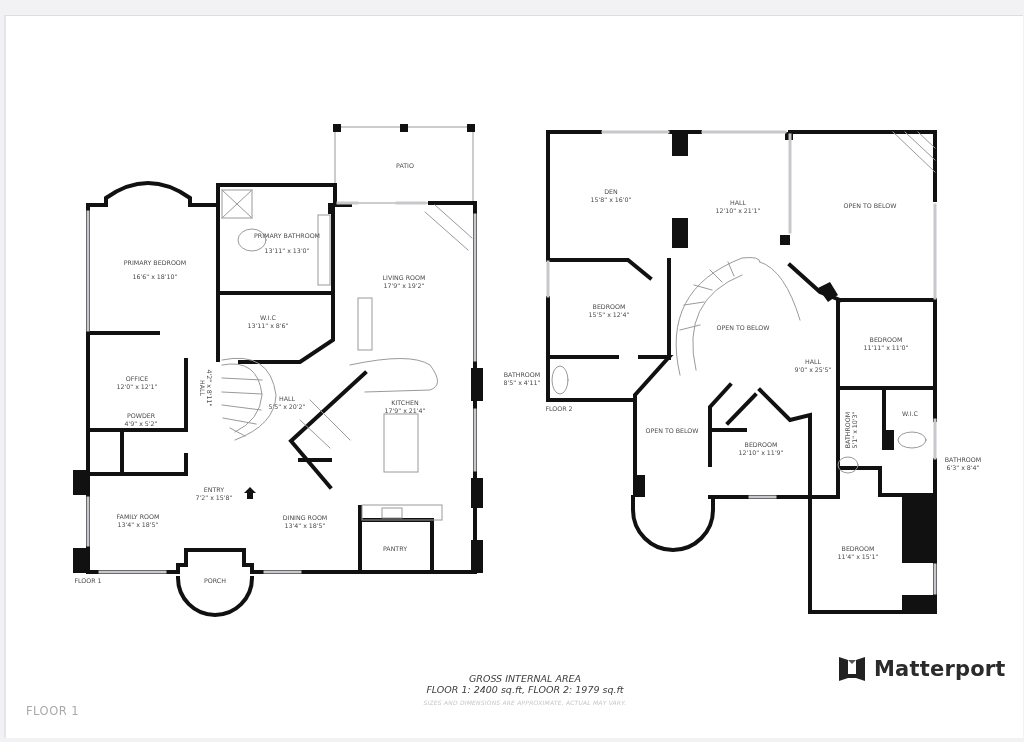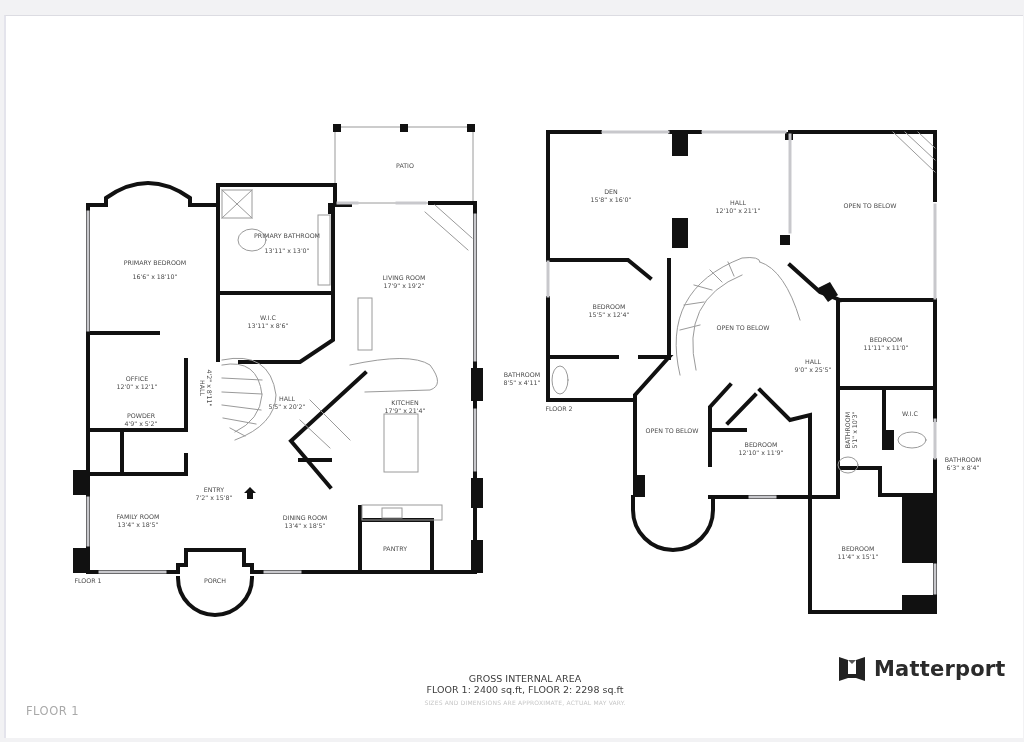--- a/index.html
+++ b/index.html
@@ -1,21 +1,21 @@
 <!DOCTYPE html>
 <html><head>
 <meta charset="utf-8">
 <style>
   html, body { margin:0; padding:0; }
   body { width:1024px; height:742px; background:#f2f2f4; position:relative; overflow:hidden; font-family:"DejaVu Sans", sans-serif; }
   .sheet { position:absolute; left:4px; top:15px; width:1017px; height:722px; background:#ffffff; border-top:1px solid #dcdce2; border-left:2px solid #e4e4ec; }
   svg.plan { position:absolute; left:0; top:0; }
   .lbl { font-family:"DejaVu Sans", sans-serif; font-size:6.3px; fill:#4a4a4a; text-anchor:middle; }
   .gia { position:absolute; left:360px; top:673px; width:330px; text-align:center; color:#3c3c3c; }
-  .gia div { font-size:9.5px; line-height:11px; }
+  .gia div { font-size:9.5px; line-height:11px;font-style:italic; }
   .gia .note { font-size:6px; color:#c6c6c6; margin-top:2px; letter-spacing:0.2px; }
   .floor-foot { position:absolute; left:26px; top:704px; font-size:11.5px; color:#a9a9a9; letter-spacing:0.5px; }
   .brand { position:absolute; left:838px; top:656px; display:flex; align-items:center; gap:8px; }
   .brand .word { font-size:21px; font-weight:bold; color:#2b2b2b; letter-spacing:0.2px; }
 </style>
 </head>
 <body>
 
 <div class="sheet"></div>
 
@@ -205,21 +205,21 @@
     <text class="lbl" x="963" y="462">BATHROOM</text>
     <text class="lbl" x="963" y="470">6'3" x 8'4"</text>
     <text class="lbl" x="858" y="551">BEDROOM</text>
     <text class="lbl" x="858" y="559">11'4" x 15'1"</text>
     <text class="lbl" x="559" y="411">FLOOR 2</text>
   </g>
 </svg>
 
 <div class="gia">
   <div>GROSS INTERNAL AREA</div>
-  <div>FLOOR 1: 2400 sq.ft, FLOOR 2: 2298 sq.ft</div>
+  <div>FLOOR 1: 2400 sq.ft, FLOOR 2: 1979 sq.ft</div>
   <div class="note">SIZES AND DIMENSIONS ARE APPROXIMATE, ACTUAL MAY VARY.</div>
 </div>
 
 <div class="floor-foot">FLOOR 1</div>
 
 <div class="brand">
   <svg width="28" height="26" viewBox="0 0 28 26">
     <path d="M1,1 L10,4 L10,18 L18,18 L18,4 L27,1 L27,25 L18,22 L10,22 L1,25 Z" fill="#222"></path>
     <path d="M10,4 L18,4 L18,18 L10,18 Z" fill="#fff"></path>
     <path d="M10,4 L14,8 L18,4" fill="#555"></path>

